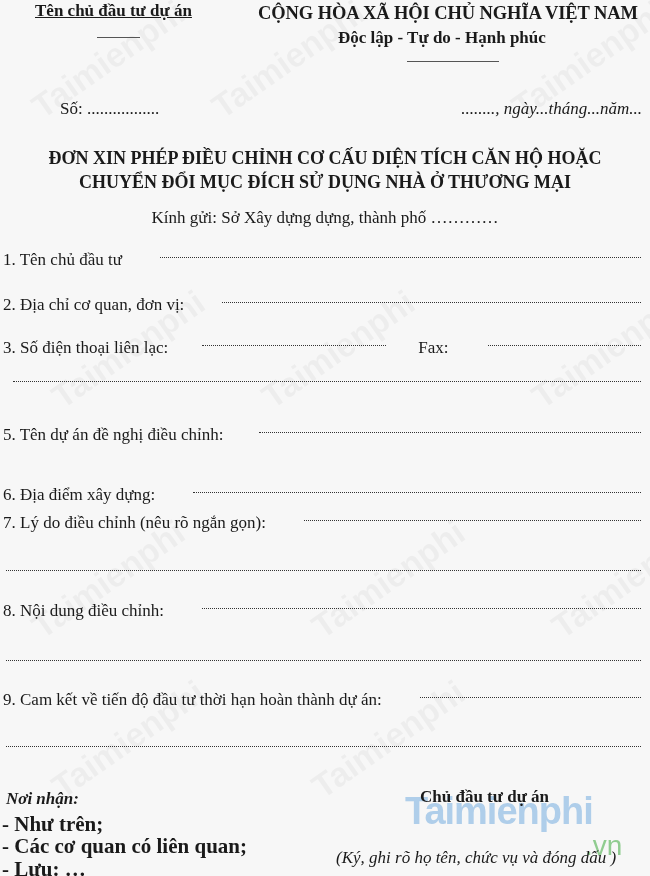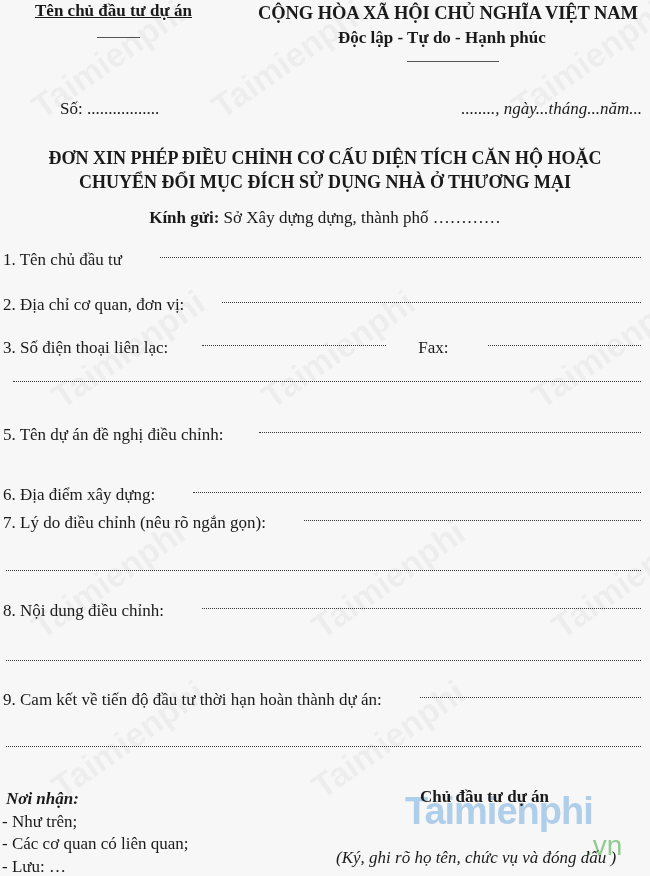--- a/index.html
+++ b/index.html
@@ -5,38 +5,38 @@
   html, body { margin: 0; padding: 0; }
   body {
     width: 650px; height: 876px; overflow: hidden;
     background: #f7f7f7;
     font-family: "Liberation Serif", "DejaVu Serif", serif;
     color: #1a1a1a;
     position: relative;
   }
   .page { position: absolute; inset: 0; }
   .abs { position: absolute; white-space: nowrap; }
-  .bold { font-weight: bold; }
+  .bold { font-weight: normal; }
   .hdr-left { left: 35px; top: 1px; font-size: 17px; font-weight: bold; text-decoration: underline; }
   .hdr-left-rule { left: 97px; top: 37px; width: 43px; height: 0; border-top: 1px solid #555; }
   .hdr-right { left: 258px; top: 3px; font-size: 18.5px; font-weight: bold; letter-spacing: -0.1px; }
   .hdr-motto { left: 338px; top: 28px; font-size: 17px; font-weight: bold; }
   .hdr-right-rule { left: 407px; top: 61px; width: 92px; height: 0; border-top: 1px solid #555; }
   .so { left: 60px; top: 99px; font-size: 17px; }
   .date { right: 8px; top: 99px; font-size: 17px; font-style: italic; }
   .title1 { left: 0; right: 0; top: 148px; text-align: center; font-size: 18px; font-weight: bold; }
   .title2 { left: 0; right: 0; top: 172px; text-align: center; font-size: 18px; font-weight: bold; }
   .kinhgui { left: 0; right: 0; top: 208px; text-align: center; font-size: 17px; }
   .row { position: absolute; left: 3px; right: 9px; display: flex; align-items: center; font-size: 17px; gap: 28px; }
   .row .lbl { white-space: nowrap; }
   .dots { flex: 1; border-bottom: 1.5px dotted #333; margin-left: 6px; height: 1px; transform: translateY(-3px); }
   .dots.fixed { flex: 0 0 auto; }
   .blank-row { position: absolute; left: 6px; right: 9px; border-bottom: 1.5px dotted #333; height: 0; }
   .noinhan-title { left: 6px; top: 789px; font-size: 17px; font-style: italic; font-weight: bold; }
-  .noinhan-item { left: 2px; font-size: 17px; }
+  .noinhan-item { left: 2px; font-size: 21px; font-weight: bold; }
   .sig-title { left: 420px; top: 787px; font-size: 17px; font-weight: bold; }
   .sig-note { left: 336px; top: 810px; font-size: 17px; font-style: italic; margin-top: 38px; }
   .wm { position: absolute; color: rgba(0,0,0,0.04); font-family: "Liberation Sans", sans-serif; font-weight: bold; font-size: 34px; transform: rotate(-35deg); pointer-events: none; }
   .logo { position: absolute; left: 405px; top: 790px; font-family: "Liberation Sans", sans-serif; font-size: 38px; font-weight: bold; color: rgba(40,130,210,0.35); letter-spacing: -1px; pointer-events: none; }
   .logo-vn { position: absolute; left: 585px; top: 830px; font-family: Liberation Sans, sans-serif; font-size: 28px; color: rgba(60,170,60,0.55); pointer-events: none; }
 </style>
 </head>
 <body>
 
 <div class="page">

